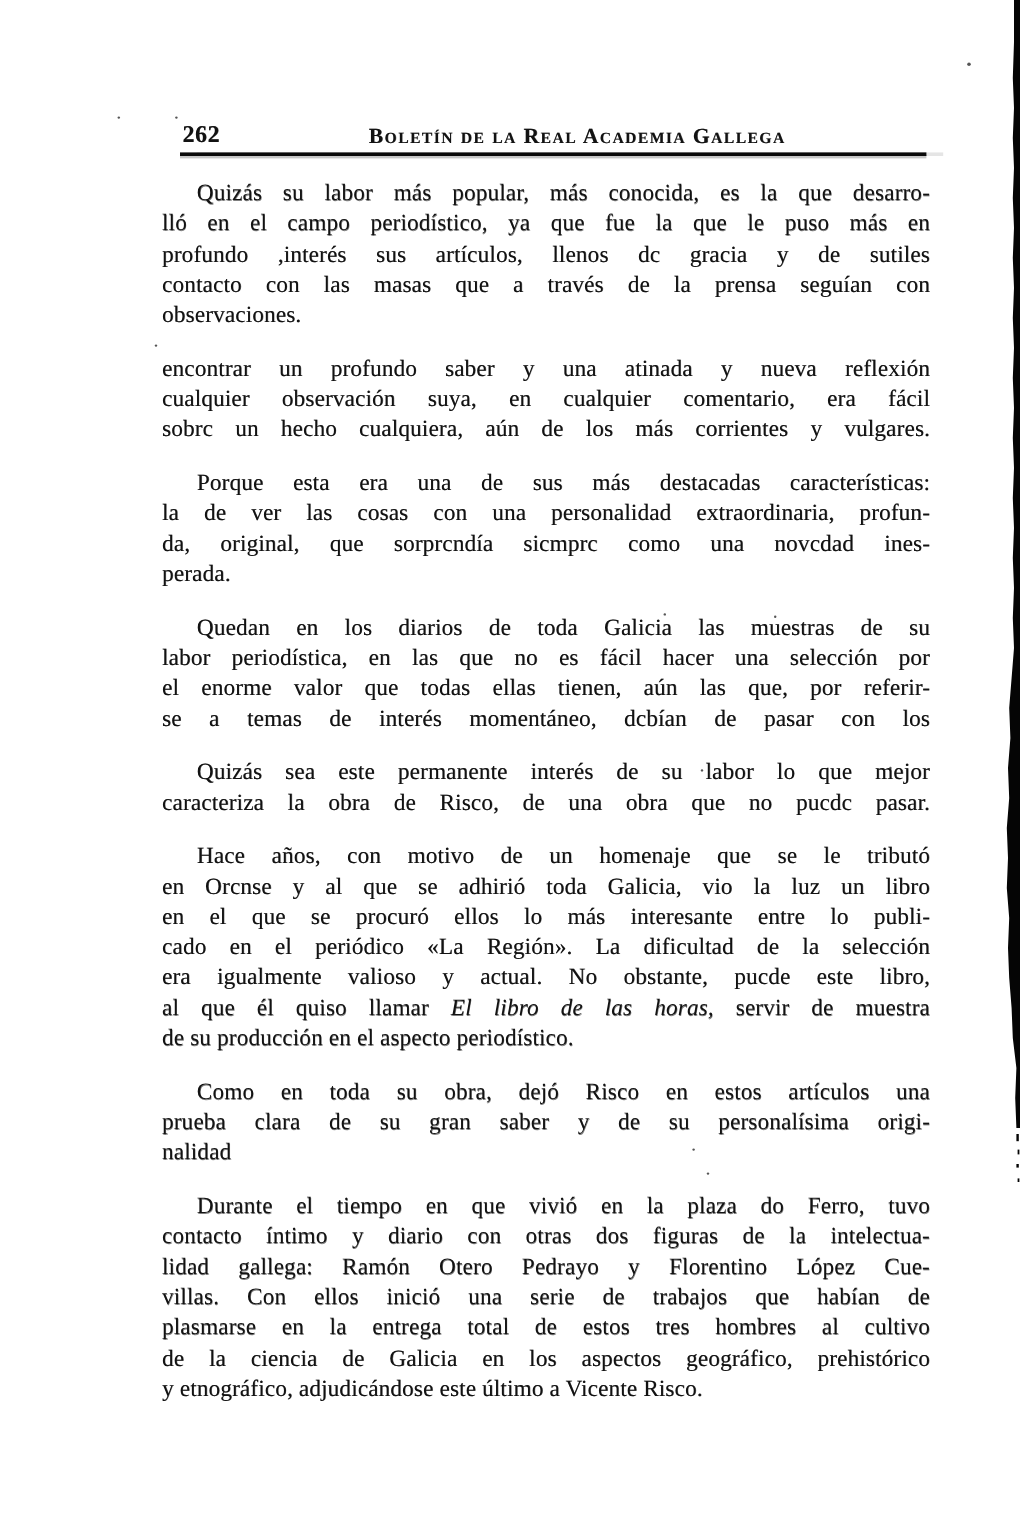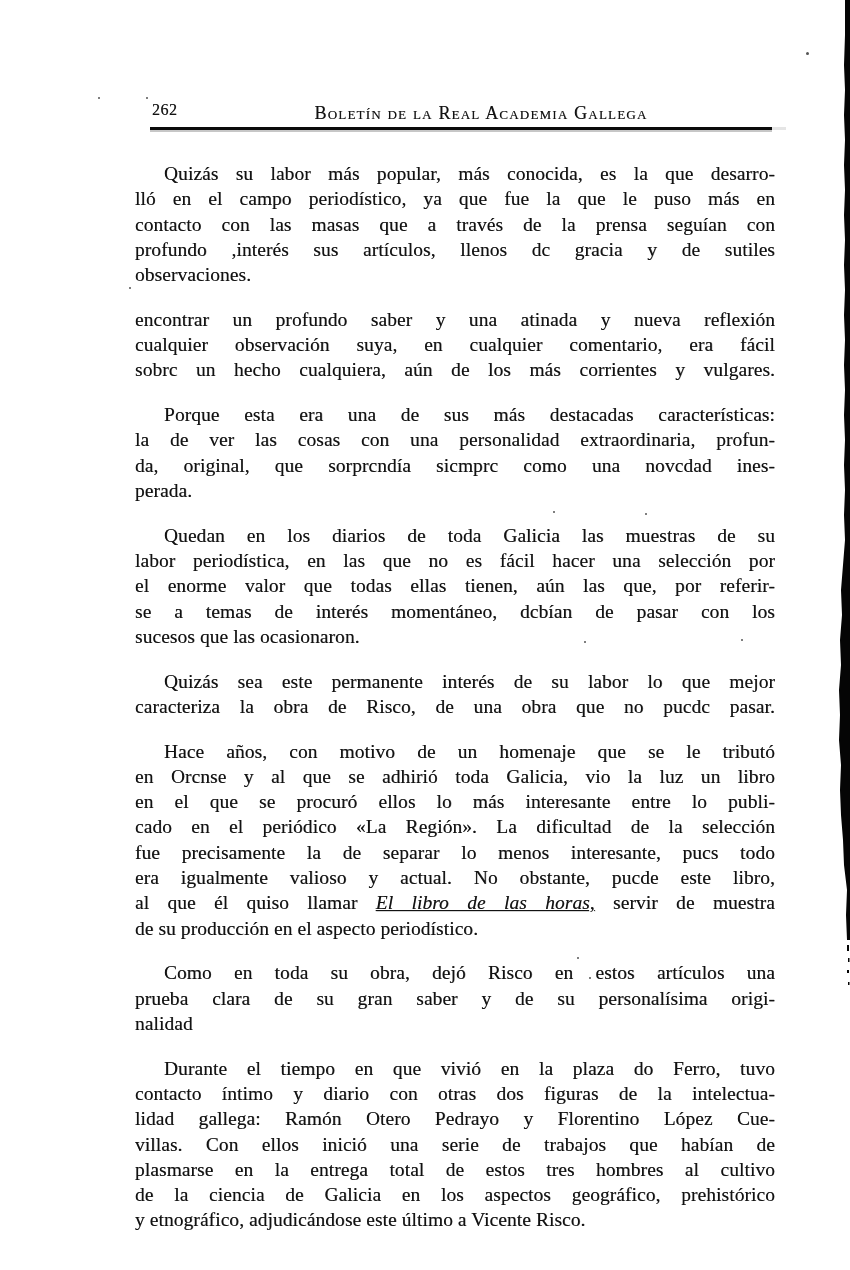--- a/index.html
+++ b/index.html
@@ -10,33 +10,33 @@
     background: #ffffff;
     overflow: hidden;
     font-family: "Liberation Serif", serif;
     color: #121212;
   }
   
   .pagenum {
     position: absolute;
     left: 152px;
     top: 101px;
-    font-size: 16px;
-    font-weight: normal;
+    font-size: 20px;
+    font-weight: bold;
     letter-spacing: 0.5px;
     text-shadow: 0.3px 0.3px 0 rgba(0,0,0,0.55);
   }
   .journal {
     position: absolute;
     left: 170px;
     width: 622px;
     top: 103px;
     text-align: center;
     font-variant: small-caps;
-    font-weight: normal;
+    font-weight: bold;
     font-size: 18px;
     letter-spacing: 1.2px;
     white-space: nowrap;
     text-shadow: 0.3px 0.3px 0 rgba(0,0,0,0.5);
   }
   .rule {
     position: absolute;
     left: 150px;
     top: 127px;
     width: 622px;
@@ -57,22 +57,22 @@
   }
   .para { margin: 0; padding: 0; }
   .ln {
     height: 25.3px;
     overflow: hidden;
     text-align: justify;
     text-align-last: justify;
     white-space: nowrap;
   }
   .ln.endp { text-align-last: left; }
-  .ln.first { padding-left: 29px; margin-top: 12px; }
-  .it { font-style: italic; text-decoration: underline; }
+  .ln.first { padding-left: 29px; }
+  .it { font-style: italic; }
   
   .edge { position: absolute; top: 0; right: 0; pointer-events: none; }
   .speck {
     position: absolute;
     background: #2a2a2a;
     border-radius: 50%;
     width: 3px; height: 3px;
     opacity: 0.8;
   }
 </style>
@@ -84,22 +84,22 @@
   <span class="pagenum">262</span>
   <span class="journal">Boletín de la Real Academia Gallega</span>
   <div class="rule"></div>
 
   <main class="bodytext">
 
     <p class="para">
       </p>
       <div class="ln first">Quizás su labor más popular, más conocida, es la que desarro-</div>
       <div class="ln">lló en el campo periodístico, ya que fue la que le puso más en</div>
+      <div class="ln">profundo ,interés sus artículos, llenos dc gracia y de sutiles</div>
       <div class="ln">contacto con las masas que a través de la prensa seguían con</div>
-      <div class="ln">profundo ,interés sus artículos, llenos dc gracia y de sutiles</div>
       <div class="ln endp">observaciones.</div>
     <p></p>
 
     <p class="para">
       </p>
       <div class="ln">encontrar un profundo saber y una atinada y nueva reflexión</div>
       <div class="ln">cualquier observación suya, en cualquier comentario, era fácil</div>
       <div class="ln">sobrc un hecho cualquiera, aún de los más corrientes y vulgares.</div>
     <p></p>
 
@@ -110,36 +110,34 @@
       <div class="ln">da, original, que sorprcndía sicmprc como una novcdad ines-</div>
       <div class="ln endp">perada.</div>
     <p></p>
 
     <p class="para">
       </p>
       <div class="ln first">Quedan en los diarios de toda Galicia las muestras de su</div>
       <div class="ln">labor periodística, en las que no es fácil hacer una selección por</div>
       <div class="ln">el enorme valor que todas ellas tienen, aún las que, por referir-</div>
       <div class="ln">se a temas de interés momentáneo, dcbían de pasar con los</div>
-      <div class="ln endp">sucesos que las ocasionaron.</div>
     <p></p>
 
     <p class="para">
       </p>
       <div class="ln first">Quizás sea este permanente interés de su labor lo que mejor</div>
       <div class="ln">caracteriza la obra de Risco, de una obra que no pucdc pasar.</div>
     <p></p>
 
     <p class="para">
       </p>
       <div class="ln first">Hace años, con motivo de un homenaje que se le tributó</div>
       <div class="ln">en Orcnse y al que se adhirió toda Galicia, vio la luz un libro</div>
       <div class="ln">en el que se procuró ellos lo más interesante entre lo publi-</div>
       <div class="ln">cado en el periódico «La Región». La dificultad de la selección</div>
-      <div class="ln">fue precisamente la de separar lo menos interesante, pucs todo</div>
       <div class="ln">era igualmente valioso y actual. No obstante, pucde este libro,</div>
       <div class="ln">
         <span>al que él quiso llamar </span><span class="it">El libro de las horas,</span><span> servir de muestra</span>
       </div>
       <div class="ln endp">de su producción en el aspecto periodístico.</div>
     <p></p>
 
     <p class="para">
       </p>
       <div class="ln first">Como en toda su obra, dejó Risco en estos artículos una</div>

